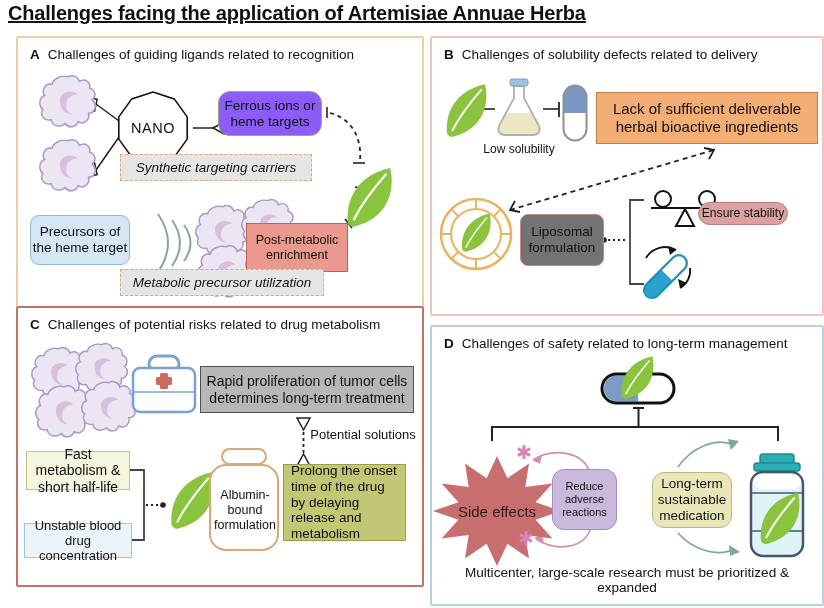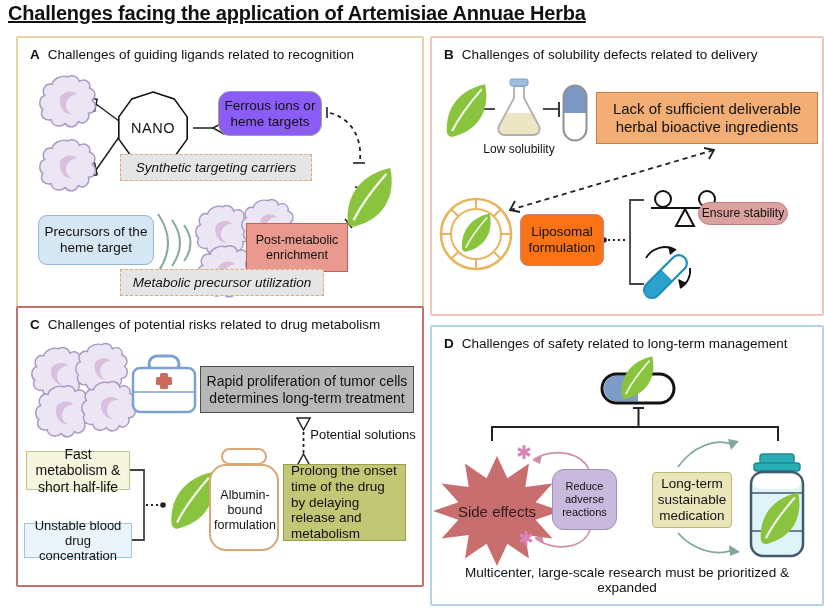--- a/index.html
+++ b/index.html
@@ -15,29 +15,29 @@
   .head b{margin-right:8px;}
   .abs{position:absolute;}
   .box{position:absolute;display:flex;align-items:center;justify-content:center;
     text-align:center;line-height:1.18;box-sizing:border-box;}
   .lyr{position:absolute;left:0;top:0;pointer-events:none;}
   .ferrous{background:#8b5cf6;border:1.5px solid #9aa87e;border-radius:12px;font-size:13.5px;}
   .peach{background:#e5e5e5;border:1.5px dashed #dfa878;font-style:italic;font-size:13.5px;}
   .blue-box{background:#d5e7f3;border:1.5px solid #8fb8d4;border-radius:9px;font-size:13.5px;}
   .salmon{background:#e9998d;border:1px solid #bf6255;font-size:12.5px;}
   .lack{background:#f2ae74;border:1.5px solid #c08040;font-size:15px;}
-  .rose{background:#f97316;border:1px solid #c58888;border-radius:8px;font-size:13.5px;}
+  .rose{background:#737373;border:1px solid #c58888;border-radius:8px;font-size:13.5px;}
   .pill{background:#dba1a1;border:1px solid #b87e7e;border-radius:12px;font-size:12.2px;}
   .gray-box{background:#b7b7b7;border:1.5px solid #4f4f4f;font-size:14px;}
   .fast{background:#f5f6dd;border:1px solid #c2c490;font-size:14px;}
   .unstable{background:#ebf4fa;border:1px solid #9ec6de;font-size:13px;}
   .olive{background:#c2c776;border:1px solid #99a04a;font-size:13.5px;text-align:left;
     justify-content:flex-start;padding:4px 7px;}
   .purple-box{background:#c9badd;border:1.5px solid #9f8cc4;border-radius:12px;font-size:11px;}
-  .khaki{background:#e9e6ba;border:1.5px solid #bdb878;border-radius:4px;font-size:13.5px;}
+  .khaki{background:#e9e6ba;border:1.5px solid #bdb878;border-radius:12px;font-size:13.5px;}
   .plainlabel{position:absolute;font-size:12px;text-align:center;}
   .star-label{position:absolute;font-size:15px;color:#30191b;text-align:center;}
   .asterisk{position:absolute;font-size:19px;color:#d884b8;line-height:1;}
   .footer-d{position:absolute;font-size:13.6px;text-align:center;}
   .nano{position:absolute;display:flex;align-items:center;justify-content:center;font-size:14.5px;letter-spacing:.5px;}
   .albumin{position:absolute;display:flex;align-items:center;justify-content:center;
     text-align:center;font-size:12.5px;line-height:1.2;}
 </style>
 </head>
 <body>
@@ -87,21 +87,21 @@
       </svg>
     <svg class="abs" style="left:95px;top:50px" width="80" height="80" viewBox="0 0 80 80">
       <polygon points="40,4 61.2,10.9 74.2,28.9 74.2,51.1 61.2,69.1 40,76 18.8,69.1 5.8,51.1 5.8,28.9 18.8,10.9" fill="#fff" stroke="#111" stroke-width="1.6"></polygon>
     </svg>
     <div class="nano" style="left:95px;top:50px;width:80px;height:80px">NANO</div>
     <div class="box ferrous" style="left:200px;top:53px;width:104px;height:45px">Ferrous ions or heme targets</div>
     <div class="box peach" style="left:102px;top:116px;width:192px;height:27px">Synthetic targeting carriers</div>
     <svg class="abs" style="left:322px;top:126px" width="58" height="68" viewBox="0 0 60 70">
         <use href="#leaf"></use>
       </svg>
-    <div class="box blue-box" style="left:20px;top:177px;width:116px;height:50px">Precursors of the heme target</div>
+    <div class="box blue-box" style="left:12px;top:177px;width:100px;height:50px">Precursors of the heme target</div>
     <svg class="abs" style="left:176px;top:166px" width="58" height="54" viewBox="0 0 64 60">
         <use href="#cell"></use>
       </svg>
     <svg class="abs" style="left:222px;top:160px" width="56" height="52" viewBox="0 0 64 60">
         <use href="#cell"></use>
       </svg>
     <svg class="abs" style="left:178px;top:206px" width="60" height="56" viewBox="0 0 64 60">
         <use href="#cell"></use>
       </svg>
     <svg class="abs" style="left:226px;top:198px" width="58" height="54" viewBox="0 0 64 60">

